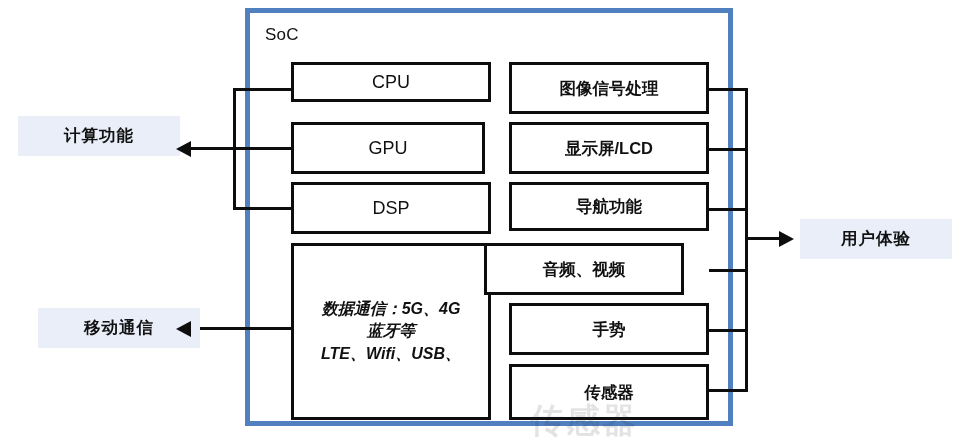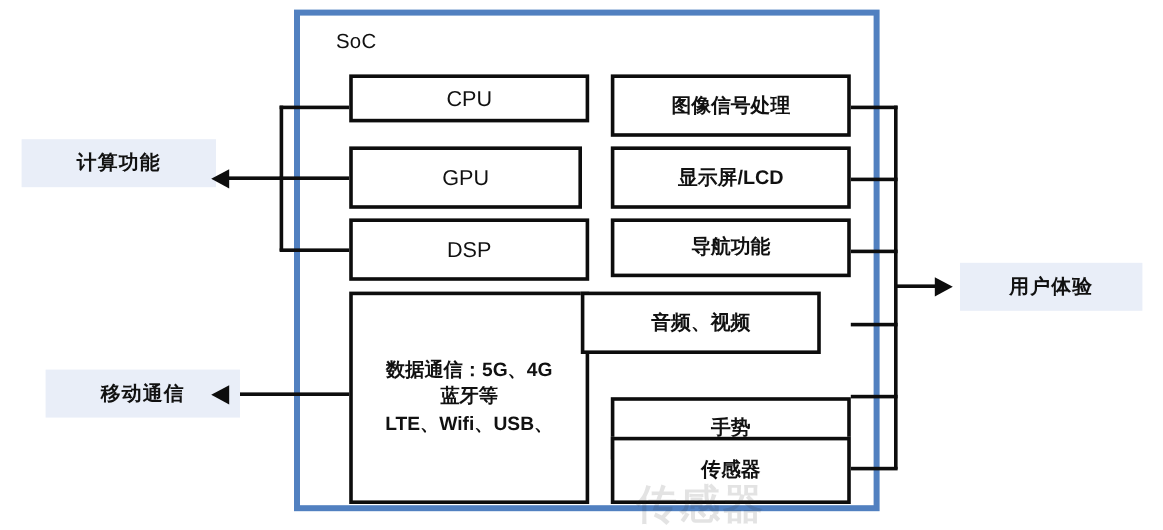--- a/index.html
+++ b/index.html
@@ -27,21 +27,21 @@
     left: 245px;
     top: 8px;
     width: 488px;
     height: 418px;
     border: 5px solid #5180c0;
     box-sizing: border-box;
     background: transparent;
   }
   .soc-label {
     position: absolute;
-    left: 280px;
+    left: 265px;
     top: 26px;
     font-size: 17px;
     color: #111111;
     letter-spacing: 0.2px;
     line-height: 1;
   }
 
   
   .blk {
     position: absolute;
@@ -155,21 +155,21 @@
 
   <div class="blk latin" style="left:291px; top:122px; width:194px; height:52px;">
     <span>GPU</span>
   </div>
 
   <div class="blk latin" style="left:291px; top:182px; width:200px; height:52px;">
     <span>DSP</span>
   </div>
 
   <div class="blk multi" style="left:291px; top:243px; width:200px; height:177px;">
-    <span style="display:block;">
+    <span style="display:block;font-style:italic;">
       <span style="display:block;">数据通信：5G、4G</span>
       <span style="display:block;">蓝牙等</span>
       <span style="display:block;">LTE、Wifi、USB、</span>
     </span>
   </div>
 
   <div class="blk cjk" style="left:509px; top:62px; width:200px; height:52px;">
     <span>图像信号处理</span>
   </div>
 
@@ -178,21 +178,21 @@
   </div>
 
   <div class="blk cjk" style="left:509px; top:182px; width:200px; height:49px;">
     <span>导航功能</span>
   </div>
 
   <div class="blk cjk" style="left:484px; top:243px; width:200px; height:52px;">
     <span>音频、视频</span>
   </div>
 
-  <div class="blk cjk" style="left:509px; top:303px; width:200px; height:52px;margin-top:28px;">
+  <div class="blk cjk" style="left:509px; top:303px; width:200px; height:52px;">
     <span>手势</span>
   </div>
 
   <div class="blk cjk" style="left:509px; top:364px; width:200px; height:56px;">
     <span>传感器</span>
   </div>
 
   <div class="ln v" style="left:745px; top:88px; height:303px;"></div>
 
   <div class="ln h" style="left:709px; top:88px; width:39px;"></div>

